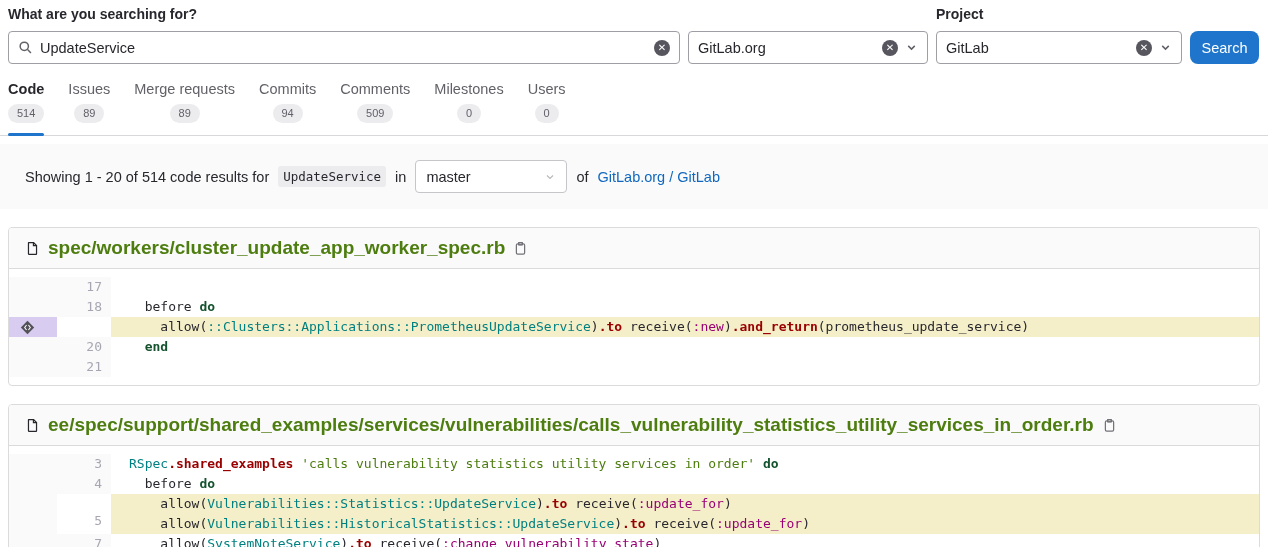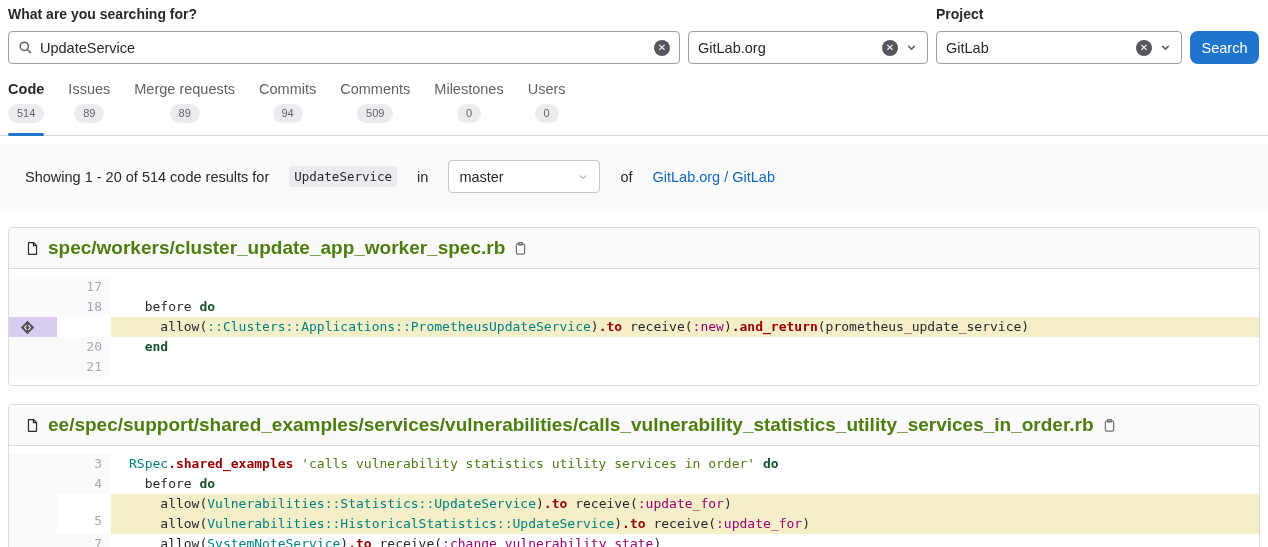--- a/index.html
+++ b/index.html
@@ -42,21 +42,21 @@
   .tab { position:relative; display:flex; align-items:center; gap:7px; padding:7px 0 12px;
          margin-right:24px; color:#626168; font-size:14.5px; cursor:pointer; text-decoration:none;flex-direction:column; }
   .tab.active { color:#28272d; font-weight:700; }
   .tab.active::after { content:""; position:absolute; left:0; right:0; bottom:-1px; height:3px;
                        background:#1f75cb; border-radius:2px; }
   .badge { background:#ececef; color:#626168; border-radius:10px; padding:1px 9px;
            font-size:11px; font-weight:400; line-height:17px; }
 
   
   .summary { margin-top:8px; background:#fafafa; padding:16px 0 16px 25px;
-             display:flex; align-items:center; gap:20px; font-size:14.5px; color:#28272d; }
+             display:flex; align-items:center; gap:9px; font-size:14.5px; color:#28272d; }
   .chip { font-family:"DejaVu Sans Mono", monospace; font-size:12.5px; background:#ececef;
           border-radius:3px; padding:3px 5px; color:#28272d; }
   .ref-select { width:152px; height:33px; background:#fff; border:1px solid #c6c6ca; border-radius:4px;
                 display:flex; align-items:center; padding:0 10px; gap:6px; cursor:pointer; }
   .ref-select .value { flex:1; font-size:14.5px; }
   a.link { color:#1068bf; text-decoration:none; cursor:pointer; }
   .link-sep { color:#1068bf; }
 
   
   .card { margin:18px 8px 0; border:1px solid #dbdbdb; border-radius:4px; background:#fff; overflow:hidden; }

